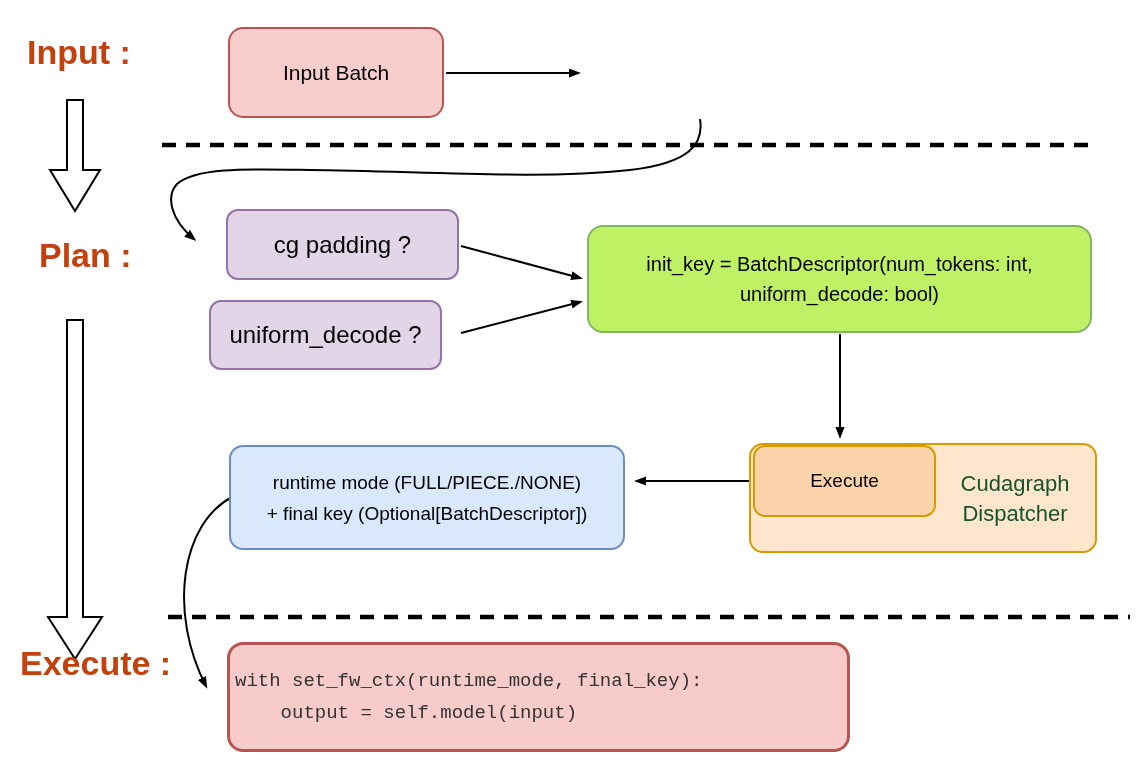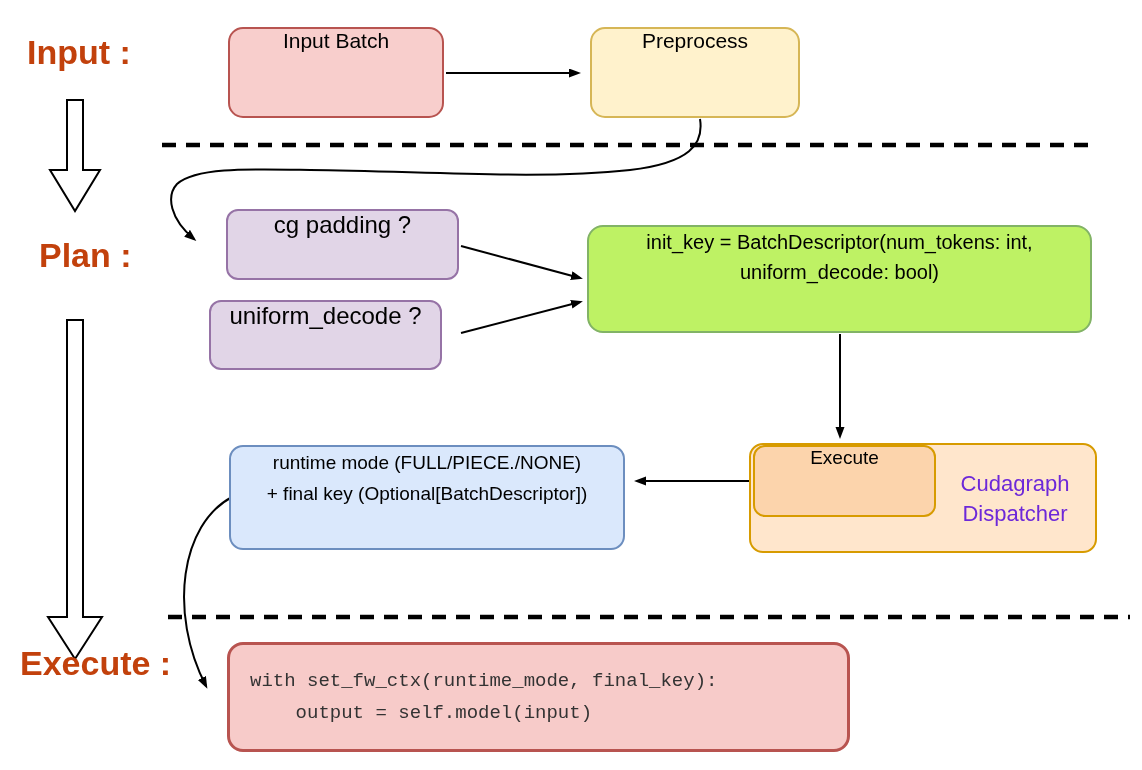--- a/index.html
+++ b/index.html
@@ -5,42 +5,42 @@
   html,body{margin:0;padding:0;background:#ffffff;}
   .stage{position:relative;width:1142px;height:770px;background:#ffffff;overflow:hidden;
          font-family:"Liberation Sans",sans-serif;}
   .connectors{position:absolute;left:0;top:0;width:1142px;height:770px;pointer-events:none;}
   .side-label{position:absolute;font-family:Liberation Sans, sans-serif;font-weight:bold;
               font-size:34px;color:#c2410c;white-space:nowrap;}
   .lbl-input{left:27px;top:33px;}
   .lbl-plan{left:39px;top:236px;}
   .lbl-execute{left:20px;top:644px;}
   .node{position:absolute;box-sizing:border-box;display:flex;flex-direction:column;
-        align-items:center;text-align:center;color:#000;}
+        align-items:center;justify-content:center;text-align:center;color:#000;}
   .n-input-batch{left:228px;top:27px;width:216px;height:91px;background:#f8cecc;
                  border:2px solid #b85450;border-radius:15px;font-size:21px;}
   .n-preprocess{left:590px;top:27px;width:210px;height:91px;background:#fff2cc;
                 border:2px solid #d6b656;border-radius:15px;font-size:21px;}
   .n-cg-padding{left:226px;top:209px;width:233px;height:71px;background:#e1d5e7;
                 border:2px solid #9673a6;border-radius:12px;font-size:24px;}
   .n-uniform-decode{left:209px;top:300px;width:233px;height:70px;background:#e1d5e7;
                 border:2px solid #9673a6;border-radius:12px;font-size:24px;}
   .n-init-key{left:587px;top:225px;width:505px;height:108px;background:#bef264;
               border:2px solid #82b366;border-radius:16px;font-size:20px;line-height:30px;}
   .n-cudagraph{left:749px;top:443px;width:348px;height:110px;background:#ffe6cc;
                border:2px solid #d79b00;border-radius:14px;}
   .cudagraph-label{position:absolute;left:186px;top:24px;width:156px;text-align:center;
-                   font-size:22px;line-height:30px;color:#6d28d9;}
+                   font-size:22px;line-height:30px;color:#14532d;}
   .n-dispatch{left:753px;top:445px;width:183px;height:72px;background:#fcd4ac;
               border:2px solid #d79b00;border-radius:12px;font-size:19px;}
   .n-runtime{left:229px;top:445px;width:396px;height:105px;background:#dae8fc;
              border:2px solid #6c8ebf;border-radius:14px;font-size:19px;line-height:31px;}
   .n-code{left:227px;top:642px;width:623px;height:110px;background:#f7cbc9;
           border:3px solid #b85450;border-radius:16px;align-items:flex-start;
-          justify-content:center;padding-left:20px;
+          justify-content:center;padding-left:5px;
           font-family:"Liberation Mono",monospace;font-size:19px;line-height:32px;color:#333;}
   .n-code .code-line{white-space:pre;text-align:left;}
   .hollow{fill:#ffffff;stroke:#000;stroke-width:2px;}
   .conn{stroke:#000;stroke-width:2px;fill:none;}
   .dash{stroke:#000;stroke-width:4.5px;stroke-dasharray:14 10;fill:none;}
 </style>
 </head>
 <body>
 
 <div class="stage">
@@ -74,23 +74,20 @@
   </svg>
 
   <div class="side-label lbl-input">Input :</div>
   <div class="side-label lbl-plan">Plan :</div>
   <div class="side-label lbl-execute">Execute :</div>
 
   <div class="node n-input-batch">
     <span>Input Batch</span>
   </div>
 
-  <div class="node n-preprocess">
-    <span>Preprocess</span>
-  </div>
 
   <div class="node n-cg-padding">
     <span>cg padding ?</span>
   </div>
 
   <div class="node n-uniform-decode">
     <span>uniform_decode ?</span>
   </div>
 
   <div class="node n-init-key">

